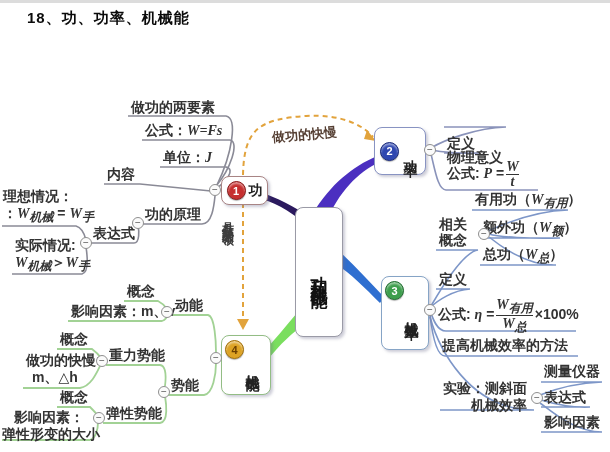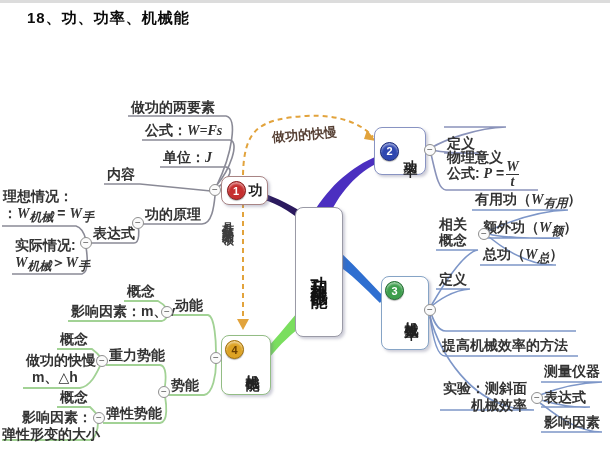--- a/index.html
+++ b/index.html
@@ -150,20 +150,25 @@
   <div class="leaf" style="left:475px;top:191px;">
     <span>有用功（</span><span class="fitalic">W</span><span class="sub">有用</span><span>）</span>
   </div>
   <div class="leaf" style="left:483px;top:219px;">
     <span>额外功（</span><span class="fitalic">W</span><span class="sub">额</span><span>）</span>
   </div>
   <div class="leaf" style="left:483px;top:246px;">
     <span>总功（</span><span class="fitalic">W</span><span class="sub">总</span><span>）</span>
   </div>
   <div class="leaf" style="left:439px;top:271px;">定义</div>
+  <div class="leaf" style="left:438px;top:297px;">
+    <span>公式:</span>
+    <span class="fitalic">η</span>
+    <span>=</span><span class="frac"><span class="num"><span class="fitalic">W</span><span class="sub">有用</span></span><span class="den"><span class="fitalic">W</span><span class="sub">总</span></span></span><span>×100%</span>
+  </div>
   <div class="leaf" style="left:442px;top:337px;">提高机械效率的方法</div>
   <div class="leaf" style="left:443px;top:373px;">
     <span style="display:block;margin-top:7px;">实验：测斜面</span>
     <span style="display:block;margin-left:28px;">机械效率</span>
   </div>
   <div class="leaf" style="left:544px;top:363px;">测量仪器</div>
   <div class="leaf" style="left:544px;top:389px;">表达式</div>
   <div class="leaf" style="left:544px;top:414px;">影响因素</div>
 
   <div class="leaf" style="left:175px;top:297px;text-align:center;">动能</div>
@@ -172,21 +177,21 @@
   <div class="leaf" style="left:171px;top:377px;">势能</div>
   <div class="leaf" style="left:109px;top:347px;">重力势能</div>
   <div class="leaf" style="left:60px;top:331px;">概念</div>
   <div class="leaf" style="left:26px;top:352px;">
     <span style="display:block;">做功的快慢:</span>
     <span style="display:block;margin-left:6px;">m、△h</span>
   </div>
   <div class="leaf" style="left:106px;top:405px;">弹性势能</div>
   <div class="leaf" style="left:60px;top:389px;">概念</div>
   <div class="leaf" style="left:2px;top:409px;">
-    <span style="display:block;margin-left:20px;">影响因素：</span>
+    <span style="display:block;margin-left:12px;">影响因素：</span>
     <span style="display:block;">弹性形变的大小</span>
   </div>
 
   <span class="toggle" style="left:209px;top:184px;">−</span>
   <span class="toggle" style="left:132px;top:217px;">−</span>
   <span class="toggle" style="left:80px;top:237px;">−</span>
   <span class="toggle" style="left:424px;top:144px;">−</span>
   <span class="toggle" style="left:478px;top:228px;">−</span>
   <span class="toggle" style="left:424px;top:304px;">−</span>
   <span class="toggle" style="left:531px;top:392px;">−</span>

